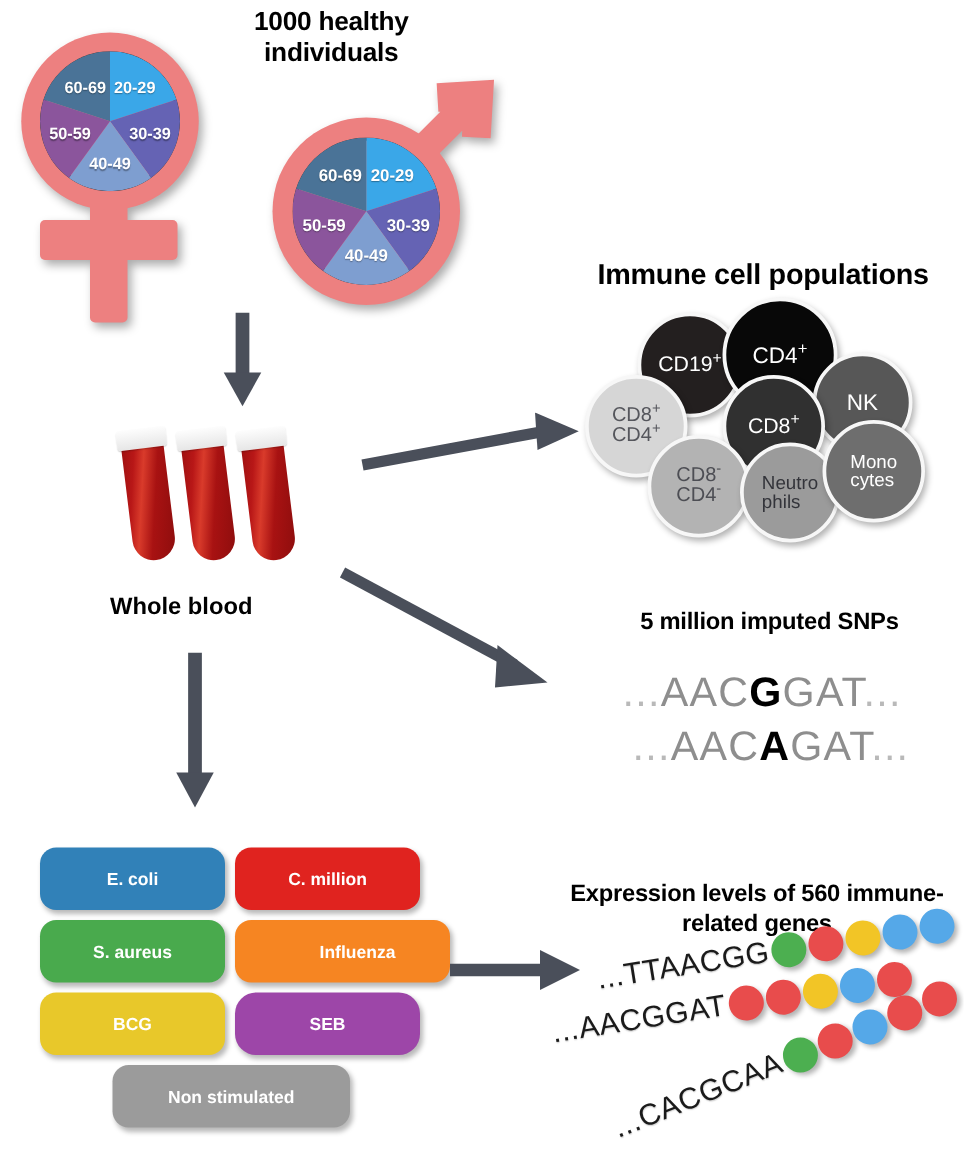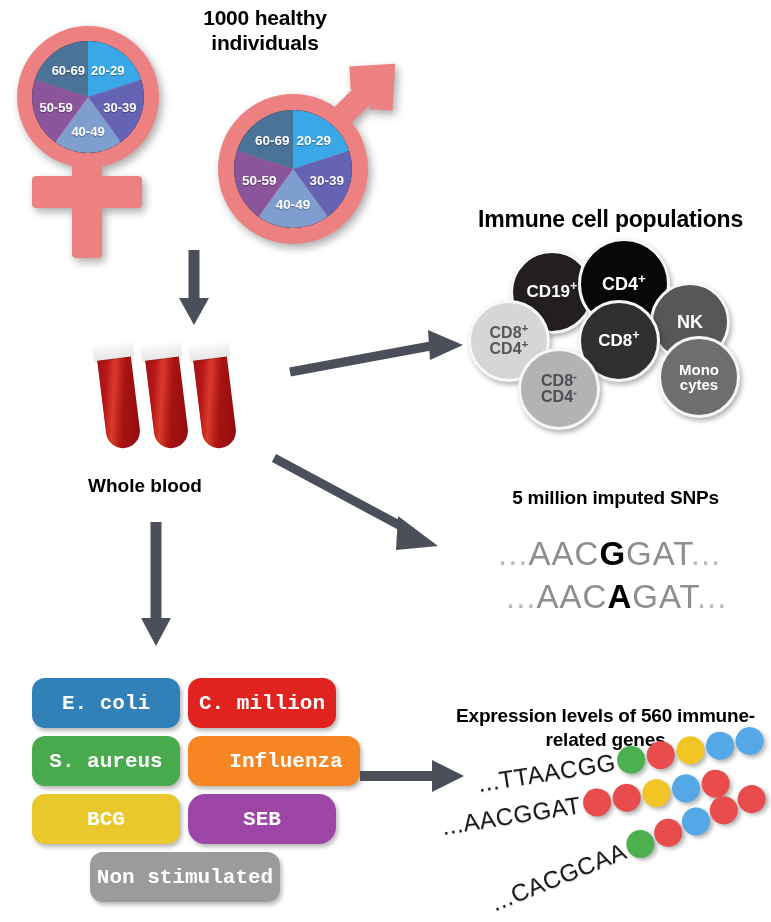--- a/index.html
+++ b/index.html
@@ -35,37 +35,37 @@
   .tube-body{position:absolute;left:0;top:10px;width:100%;height:calc(100% - 10px);
              background:linear-gradient(100deg,#9d1010 0%,#b81717 22%,#d93b2b 38%,#a81212 60%,#8d0d0d 100%);
              border-radius:3px 3px 22px 22px;}
   .tube-cap{position:absolute;left:-3px;top:0;width:calc(100% + 6px);height:16px;
             background:linear-gradient(180deg,#fdfdfd,#e6e6e6);
             border-radius:3px;box-shadow:0 1px 1px rgba(0,0,0,0.18);}
   .lbl-blood{position:absolute;font-weight:bold;font-size:19px;color:#000;}
 
   
   .cell{position:absolute;border-radius:50%;display:flex;align-items:center;
-        justify-content:center;text-align:center;font-weight:bold;
+        justify-content:center;font-weight:normal;
         border:3px solid #f7f7f7;
         box-shadow:2px 3px 5px rgba(0,0,0,0.3);
         line-height:1.02;}
   .cell sup{font-size:0.74em;vertical-align:super;line-height:0;}
 
   
   .snp-row{position:absolute;font-size:33px;letter-spacing:1px;white-space:nowrap;
            font-family:"Liberation Sans","DejaVu Sans",sans-serif;}
   .snp-row .dim{color:#b9b9b9;}
   .snp-row .mid{color:#8e8e8e;}
   .snp-row .hot{color:#000;font-weight:bold;}
 
   
   .pill{position:absolute;border-radius:13px;display:flex;align-items:center;
-        justify-content:center;color:#fff;font-weight:bold;font-size:21px;
-        box-shadow:2px 3px 4px rgba(0,0,0,0.28);font-family:Liberation Mono, monospace;}
+        justify-content:center;color:#fff;font-weight:bold;font-size:14px;
+        box-shadow:2px 3px 4px rgba(0,0,0,0.28);}
 
   
   .strand{position:absolute;transform-origin:0 50%;white-space:nowrap;
           display:flex;align-items:center;}
   .strand .seq{font-size:24px;color:#1a1a1a;letter-spacing:0.5px;
                text-shadow:0 1px 1px rgba(0,0,0,0.18);}
   .bead{width:28px;height:28px;border-radius:50%;margin-left:2px;
         box-shadow:2px 3px 4px rgba(0,0,0,0.3);flex:0 0 auto;}
 </style>
 </head>
@@ -174,20 +174,23 @@
     </div>
 
     <div class="cell" style="left: 8px; top: 62px; width: 76px; height: 76px; font-size: 16px; background: rgb(214, 214, 214); color: rgb(85, 86, 92);">
       <span>CD8<sup>+</sup><br>CD4<sup>+</sup></span>
     </div>
 
     <div class="cell" style="left: 58px; top: 110px; width: 76px; height: 76px; font-size: 16px; background: rgb(179, 179, 179); color: rgb(77, 78, 84);">
       <span>CD8<sup>-</sup><br>CD4<sup>-</sup></span>
     </div>
 
+    <div class="cell" style="left: 132px; top: 116px; width: 74px; height: 74px; font-size: 15px; background: rgb(155, 155, 155); color: rgb(51, 52, 58);">
+      <span>Neutro<br>phils</span>
+    </div>
 
     <div class="cell" style="left: 198px; top: 98px; width: 76px; height: 76px; font-size: 15px; background: rgb(110, 110, 110); color: rgb(255, 255, 255);">
       <span>Mono<br>cytes</span>
     </div>
   </div>
 
   <div class="abs heading" id="title-snps">5 million imputed SNPs</div>
 
   <div class="snp-row" style="left:498px;top:535px;">
     <span class="dim">...</span><span class="mid">AAC</span><span class="hot">G</span><span class="mid">GAT</span><span class="dim">...</span>

